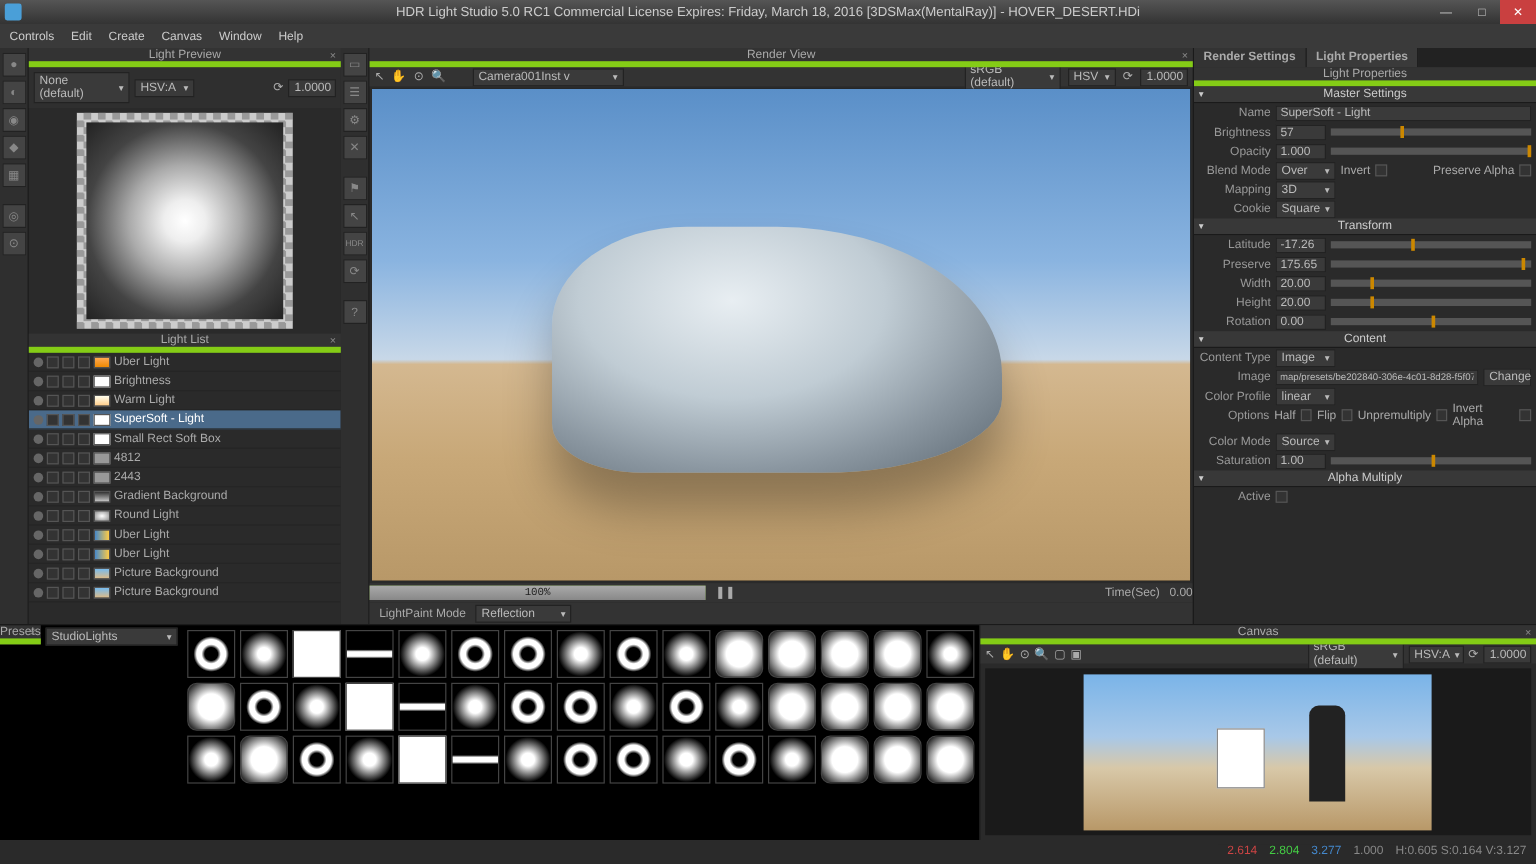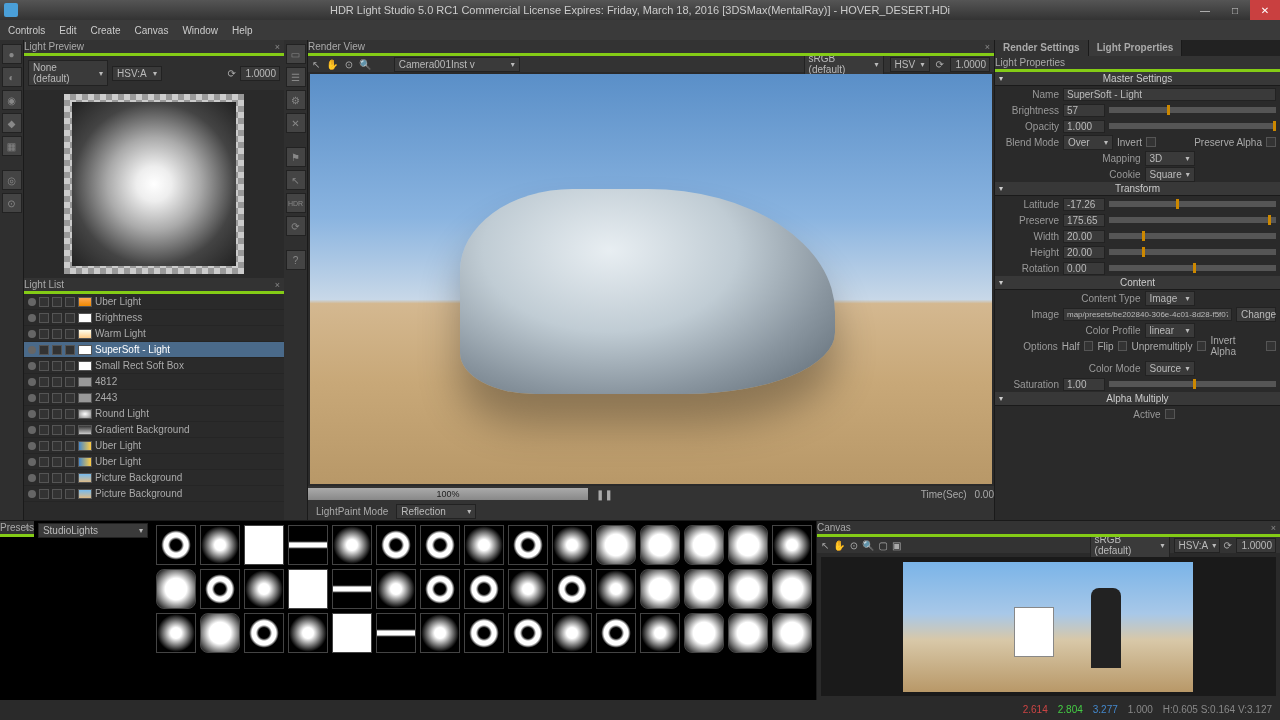--- a/index.html
+++ b/index.html
@@ -12,21 +12,21 @@
 .menubar { height: 20px; background: #3a3a3a; display: flex; align-items: center; padding-left: 8px; gap: 14px; color: #ccc; }
 .menubar span { cursor: pointer; }
 
 .main-area { display: flex; height: 480px; }
 
 .toolbar-left { width: 24px; background: #2f2f2f; border-right: 1px solid #1a1a1a; display: flex; flex-direction: column; padding-top: 4px; gap: 3px; align-items: center; }
 .tool-btn { width: 20px; height: 20px; background: #444; border: 1px solid #222; display: flex; align-items: center; justify-content: center; font-size: 10px; color: #888; }
 .tool-sep { height: 8px; }
 
 .left-panels { width: 260px; background: #2a2a2a; display: flex; flex-direction: column; }
-.panel-header { height: 16px; background: #333; color: #aaa; display: flex; align-items: center; font-size: 10px; position: relative; border-bottom: 3px solid #84cc16; }
+.panel-header { height: 16px; background: #333; color: #aaa; display: flex; align-items: center; justify-content: center; font-size: 10px; position: relative; border-bottom: 5px solid #84cc16; }
 .panel-close { position: absolute; right: 4px; font-size: 9px; color: #888; }
 
 .preview-ctrl { display: flex; align-items: center; padding: 4px; gap: 4px; background: #2f2f2f; }
 .dropdown { background: #3a3a3a; border: 1px solid #222; color: #bbb; padding: 1px 4px; font-size: 10px; display: inline-flex; align-items: center; gap: 4px; }
 .dropdown::after { content: "▾"; font-size: 8px; margin-left: auto; }
 .numfield { background: #3a3a3a; border: 1px solid #222; color: #bbb; padding: 1px 3px; font-size: 10px; width: 40px; text-align: right; }
 
 .preview-img { margin: 4px auto; width: 180px; height: 180px; background: repeating-conic-gradient(#999 0% 25%, #ccc 0% 50%) 0/12px 12px; position: relative; }
 .preview-inner { position: absolute; inset: 8px; background: radial-gradient(circle at 50% 50%, #fff 0%, #eee 15%, #aaa 40%, #444 70%, #222 100%); }
 
@@ -39,32 +39,32 @@
 .list-label { font-size: 10px; }
 
 .toolbar-left2 { width: 24px; background: #2f2f2f; border-right: 1px solid #1a1a1a; display: flex; flex-direction: column; padding-top: 4px; gap: 3px; align-items: center; }
 
 .center-area { flex: 1; display: flex; flex-direction: column; background: #2a2a2a; }
 .render-toolbar { height: 16px; background: #333; display: flex; align-items: center; padding: 0 4px; gap: 6px; }
 .render-view { flex: 1; background: #000; margin: 2px; display: flex; align-items: center; justify-content: center; position: relative; overflow: hidden; }
 .render-sky { position: absolute; inset: 0; background: linear-gradient(#5a8fc8 0%, #8ab4e0 35%, #c8d8e8 55%, #d4b890 56%, #c8a878 75%, #b89868 100%); }
 .render-vehicle { position: absolute; left: 22%; top: 28%; width: 55%; height: 50%; background: radial-gradient(ellipse at 40% 30%, #e8eef2, #c0ccd4 40%, #8a96a0 70%, #5a6670); border-radius: 30% 50% 40% 20% / 40% 60% 30% 20%; box-shadow: 0 30px 40px rgba(0,0,0,0.3); }
 .progress-bar { height: 16px; background: #333; display: flex; align-items: center; justify-content: center; gap: 8px; }
-.prog-track { width: 280px; height: 12px; background: #4d7c0f; position: relative; }
+.prog-track { width: 280px; height: 12px; background: #4d7c0f; position: relative; font-family: Liberation Mono, monospace; }
 .prog-fill { position: absolute; inset: 0; background: linear-gradient(#aaa, #888); width: 100%; display: flex; align-items: center; justify-content: center; font-size: 9px; color: #222; }
 
 .lightpaint-bar { height: 18px; background: #333; display: flex; align-items: center; padding: 0 8px; gap: 8px; }
 
 .right-panels { width: 286px; background: #2a2a2a; display: flex; flex-direction: column; border-left: 1px solid #1a1a1a; }
 .tab-strip { height: 16px; background: #222; display: flex; }
 .tab { padding: 2px 8px; font-size: 10px; background: #333; border-right: 1px solid #1a1a1a; font-weight: bold; }
 .tab.active { background: #3a3a3a; }
 .section-hdr { height: 14px; background: #383838; color: #ccc; display: flex; align-items: center; justify-content: center; font-size: 10px; border-bottom: 1px solid #1a1a1a; position: relative; }
 .section-hdr .arrow { position: absolute; left: 4px; font-size: 8px; }
-.prop-row { display: flex; align-items: center; height: 16px; padding: 0 4px; gap: 4px; justify-content: center; }
+.prop-row { display: flex; align-items: center; height: 16px; padding: 0 4px; gap: 4px; }
 .prop-label { width: 60px; text-align: right; font-size: 10px; color: #999; }
 .prop-input { background: #3a3a3a; border: 1px solid #222; color: #bbb; padding: 0 3px; font-size: 10px; height: 13px; flex: 1; }
 .prop-num { width: 42px; flex: none; }
 .slider { flex: 1; height: 6px; background: #555; position: relative; }
 .slider-thumb { position: absolute; width: 3px; height: 10px; background: #c80; top: -2px; }
 .chk { width: 10px; height: 10px; border: 1px solid #555; background: #333; }
 
 .light-controls { border-top: 1px solid #1a1a1a; }
 .lc-buttons { display: flex; justify-content: center; gap: 4px; padding: 8px; }
 .lc-btn { width: 24px; height: 24px; background: #444; border: 1px solid #222; display: flex; align-items: center; justify-content: center; font-size: 12px; }
@@ -202,30 +202,30 @@
     <span class="list-chk"></span>
     <span class="list-chk"></span>
     <span class="list-swatch" style="background:#999"></span>
     <span class="list-label">2443</span>
         </div>
         <div class="list-row">
           <span class="list-dot"></span>
     <span class="list-chk"></span>
     <span class="list-chk"></span>
     <span class="list-chk"></span>
+    <span class="list-swatch" style="background:linear-gradient(#333,#ccc)"></span>
+    <span class="list-label">Gradient Background</span>
+        </div>
+        <div class="list-row">
+          <span class="list-dot"></span>
+    <span class="list-chk"></span>
+    <span class="list-chk"></span>
+    <span class="list-chk"></span>
     <span class="list-swatch" style="background:radial-gradient(#fff,#888)"></span>
     <span class="list-label">Round Light</span>
-        </div>
-        <div class="list-row">
-          <span class="list-dot"></span>
-    <span class="list-chk"></span>
-    <span class="list-chk"></span>
-    <span class="list-chk"></span>
-    <span class="list-swatch" style="background:linear-gradient(#333,#ccc)"></span>
-    <span class="list-label">Gradient Background</span>
         </div>
         <div class="list-row">
           <span class="list-dot"></span>
     <span class="list-chk"></span>
     <span class="list-chk"></span>
     <span class="list-chk"></span>
     <span class="list-swatch" style="background:linear-gradient(90deg,#48c,#fc4)"></span>
     <span class="list-label">Uber Light</span>
         </div>
         <div class="list-row">

